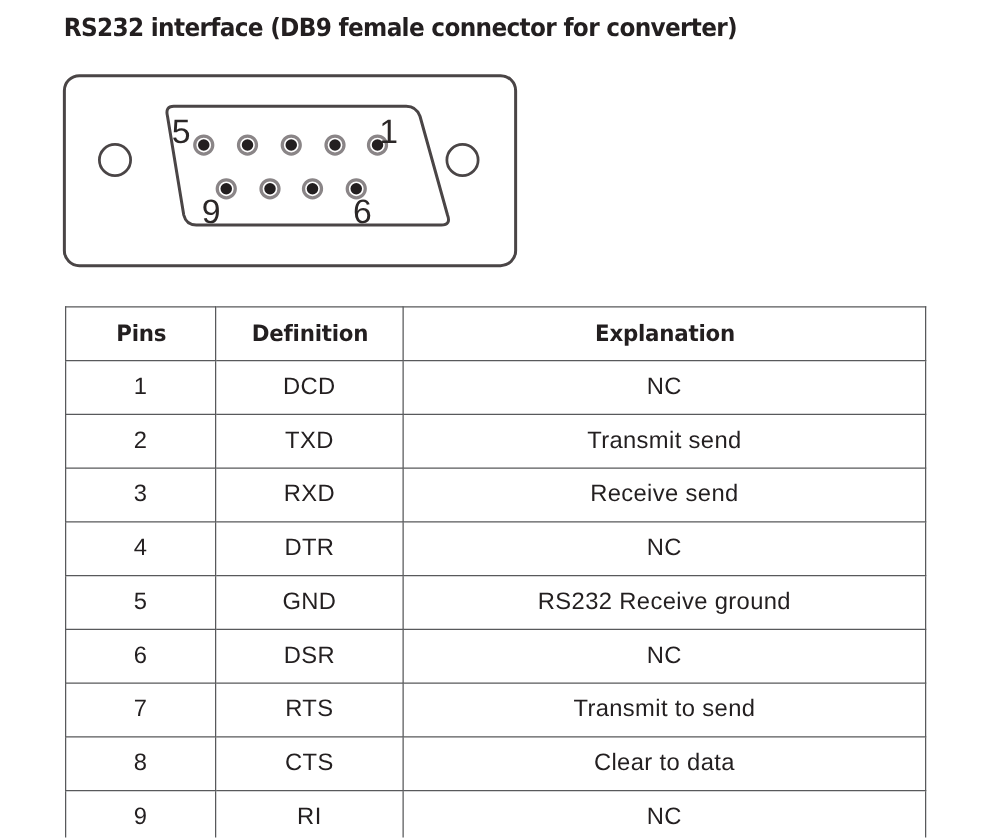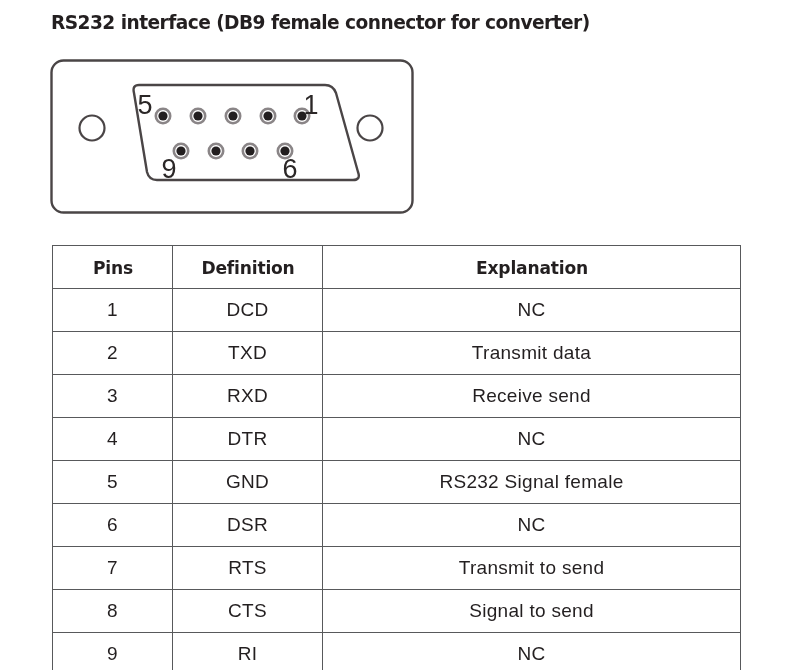--- a/index.html
+++ b/index.html
@@ -177,51 +177,51 @@
   </thead>
   <tbody id="pin-table-body">
     <tr>
       <td>1</td>
       <td>DCD</td>
       <td>NC</td>
     </tr>
     <tr>
       <td>2</td>
       <td>TXD</td>
-      <td>Transmit data</td>
+      <td>Transmit send</td>
     </tr>
     <tr>
       <td>3</td>
       <td>RXD</td>
       <td>Receive send</td>
     </tr>
     <tr>
       <td>4</td>
       <td>DTR</td>
       <td>NC</td>
     </tr>
     <tr>
       <td>5</td>
       <td>GND</td>
-      <td>RS232 Signal female</td>
+      <td>RS232 Receive ground</td>
     </tr>
     <tr>
       <td>6</td>
       <td>DSR</td>
       <td>NC</td>
     </tr>
     <tr>
       <td>7</td>
       <td>RTS</td>
       <td>Transmit to send</td>
     </tr>
     <tr>
       <td>8</td>
       <td>CTS</td>
-      <td>Signal to send</td>
+      <td>Clear to data</td>
     </tr>
     <tr>
       <td>9</td>
       <td>RI</td>
       <td>NC</td>
     </tr>
   </tbody>
 </table>
 
 </body></html>

